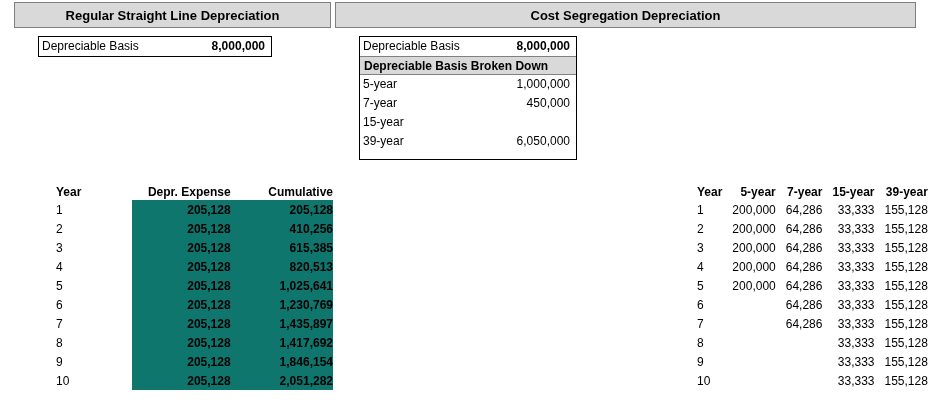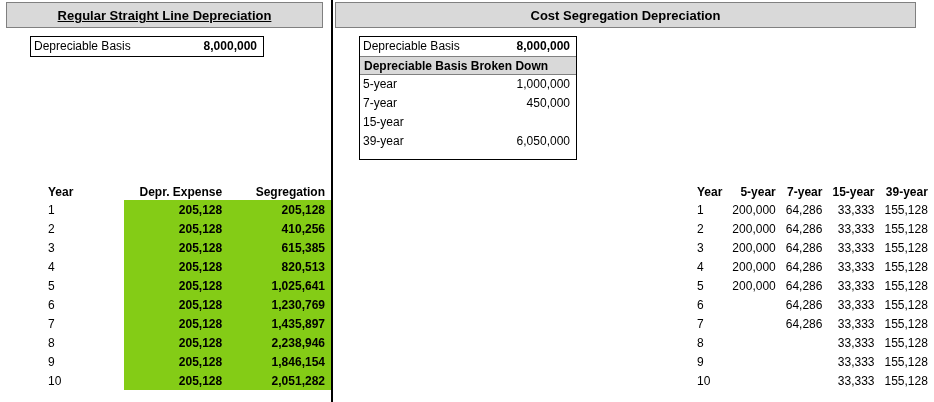--- a/index.html
+++ b/index.html
@@ -21,24 +21,23 @@
     height: 402px;
   }
   
   .panel {
     position: absolute;
     top: 0;
     height: 402px;
     background: #ffffff;
   }
   .panel-left {
-    left: 4px;
+    left: 12px;
     width: 327px;
     border-right: 2px solid #000000;
-    text-decoration: underline;
   }
   .panel-right {
     left: 333px;
     width: 601px;
   }
   .panel-title {
     height: 26px;
     line-height: 26px;
     text-align: center;
     font-weight: bold;
@@ -109,21 +108,21 @@
     text-align: right;
     padding: 0 6px 0 4px;
     height: 19px;
     white-space: nowrap;
   }
   .tbl .c-year, .tbl th.c-year {
     text-align: left;
     margin-top: 12px;
   }
   .hl {
-    background: #84cc16;
+    background: #0f766e;
     font-weight: bold;
   }
   
   #left-table { left: 40px; top: 178px; }
   #left-table th.c-year, #left-table td.c-year { width: 76px; }
   #left-table th.c-dep,  #left-table td.c-dep  { width: 96px; }
   #left-table th.c-cum,  #left-table td.c-cum  { width: 96px; }
   
   #right-table { left: 360px; top: 178px; }
   #right-table th.c-year, #right-table td.c-year { width: 80px; }
@@ -147,21 +146,21 @@
         <span class="lbl">Depreciable Basis</span>
         <span class="val" style="width:110px;">8,000,000</span>
       </div>
     </div>
 
     <table class="tbl" id="left-table">
       <thead>
         <tr>
           <th class="c-year">Year</th>
           <th class="c-dep">Depr. Expense</th>
-          <th class="c-cum">Segregation</th>
+          <th class="c-cum">Cumulative</th>
         </tr>
       </thead>
       <tbody>
         <tr>
           <td class="c-year">1</td>
           <td class="c-dep hl">205,128</td>
           <td class="c-cum hl">205,128</td>
         </tr>
         <tr>
           <td class="c-year">2</td>
@@ -189,21 +188,21 @@
           <td class="c-cum hl">1,230,769</td>
         </tr>
         <tr>
           <td class="c-year">7</td>
           <td class="c-dep hl">205,128</td>
           <td class="c-cum hl">1,435,897</td>
         </tr>
         <tr>
           <td class="c-year">8</td>
           <td class="c-dep hl">205,128</td>
-          <td class="c-cum hl">2,238,946</td>
+          <td class="c-cum hl">1,417,692</td>
         </tr>
         <tr>
           <td class="c-year">9</td>
           <td class="c-dep hl">205,128</td>
           <td class="c-cum hl">1,846,154</td>
         </tr>
         <tr>
           <td class="c-year">10</td>
           <td class="c-dep hl">205,128</td>
           <td class="c-cum hl">2,051,282</td>

